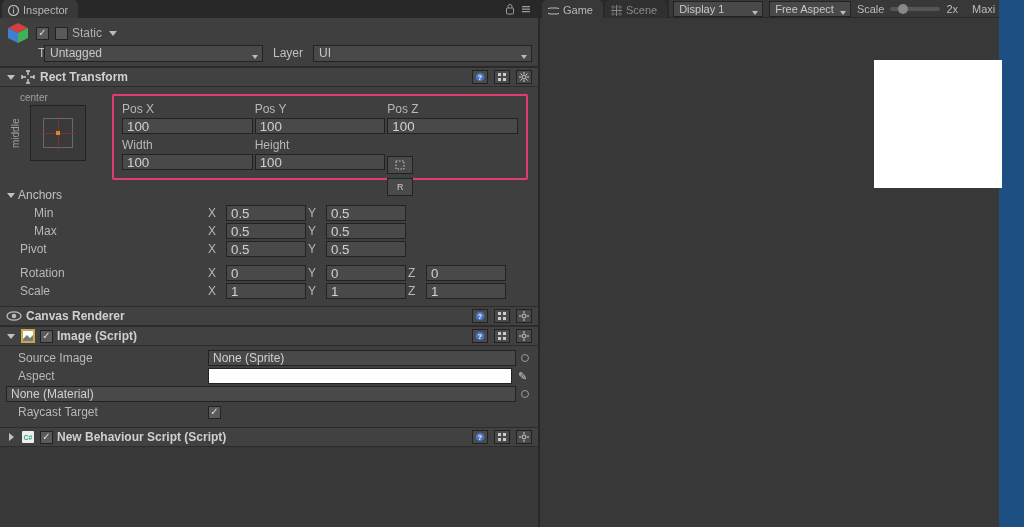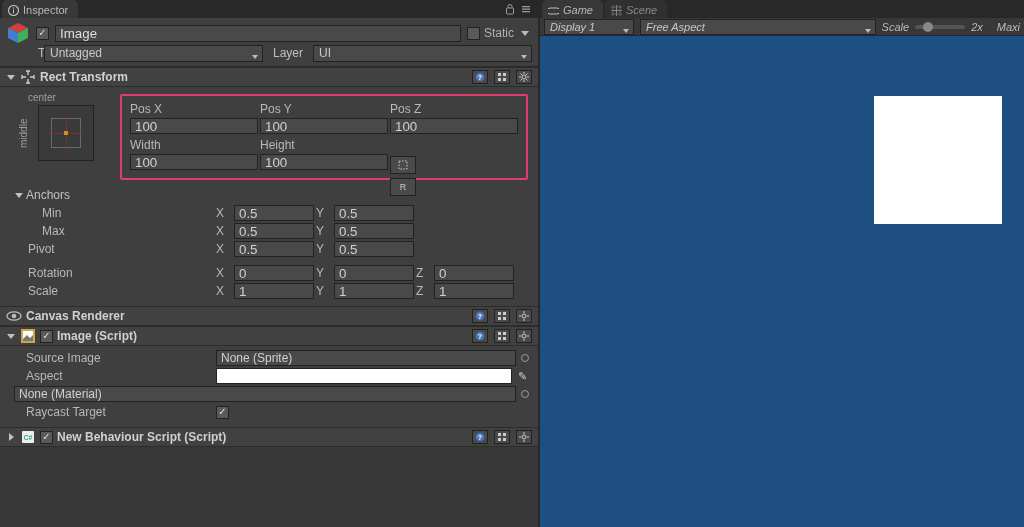--- a/index.html
+++ b/index.html
@@ -1,18 +1,18 @@
 <!DOCTYPE html>
 <html><head>
 <meta charset="utf-8">
 <style>
   * { box-sizing: border-box; margin: 0; padding: 0; font-family: "Lucida Grande", Arial, sans-serif; }
   body { background: #383838; color: #c0c0c0; font-size: 12px; width: 1024px; height: 527px; overflow: hidden; display: flex; }
   .left-panel { width: 538px; background: #383838; display: flex; flex-direction: column; }
-  .right-panel { flex: 1; background: #383838; display: flex; flex-direction: column; border-left: 2px solid #282828; font-style: italic; }
+  .right-panel { flex: 1; background: #383838; display: flex; flex-direction: row; border-left: 2px solid #282828; }
 
   
   .tabbar { height: 18px; display: flex; align-items: flex-end; background: #282828; padding-left: 2px; }
   .tab { height: 18px; padding: 2px 10px 0 6px; background: #383838; border-radius: 5px 5px 0 0; display: flex; align-items: center; gap: 4px; font-size: 11px; color: #b8b8b8; margin-right: 2px; cursor: pointer; }
   .tab.inactive { background: #303030; color: #8a8a8a; }
   .tab-icon { width: 11px; height: 11px; display:inline-flex; align-items:center; justify-content:center;}
   .header-corner { margin-left: auto; display:flex; gap:4px; padding-right:6px; align-items:center; height:18px;}
   .mini-icon { width: 12px; height: 12px; display:inline-flex; align-items:center; justify-content:center; color:#999; cursor:pointer;}
 
   
@@ -34,21 +34,21 @@
   .comp-head { height:20px; background:#414141; border-top:1px solid #2c2c2c; border-bottom:1px solid #2c2c2c; display:flex; align-items:center; gap:4px; padding:0 6px; }
   .foldout { width:10px; height:10px; display:inline-flex; align-items:center; justify-content:center; cursor:pointer;}
   .foldout.open::before{content:"";border-left:4px solid transparent;border-right:4px solid transparent;border-top:5px solid #c0c0c0;display:inline-block;}
   .foldout.closed::before{content:"";border-top:4px solid transparent;border-bottom:4px solid transparent;border-left:5px solid #c0c0c0;display:inline-block;}
   .comp-icon { width:16px; height:16px; display:inline-flex; align-items:center; justify-content:center;}
   .comp-title { font-weight:bold; color:#d0d0d0; }
   .head-right { margin-left:auto; display:flex; gap:6px; align-items:center;}
   .small-btn { width:16px; height:14px; background:#4a4a4a; border:1px solid #222; display:inline-flex; align-items:center; justify-content:center; cursor:pointer; color:#ccc; font-size:9px;}
 
   
-  .comp-body { padding:3px 6px 6px 14px; background:#3f3f3f; }
+  .comp-body { padding:3px 6px 6px 6px; background:#3f3f3f; }
   .row { display:flex; align-items:center; height:18px; gap:2px; }
   .lbl { width:200px; padding-left:12px; color:#b8b8b8; }
   .lbl.indent { padding-left:28px; }
   .lbl.indent2 { padding-left:14px; }
   .prefix { width:16px; color:#b8b8b8; text-align:left;}
   .numfield, .txtfield { background:#494949; border:1px solid #222; height:16px; color:#d0d0d0; padding:0 4px; }
   .numfield { width:80px; }
   .widefield { flex:1; background:#494949; border:1px solid #222; height:16px; color:#d0d0d0; padding:0 4px; display:flex; align-items:center; position:relative;}
   .widefield .circle{ position:absolute; right:-14px; top:3px; width:8px; height:8px; border:1px solid #999; border-radius:50%; cursor:pointer;}
   .colorfield { flex:1; height:16px; background:#fff; border:1px solid #222;}
@@ -123,21 +123,20 @@
   <div class="insp-head">
     <div class="gorow">
       <span class="cube-icon">
         <svg width="24" height="24" viewBox="0 0 24 24">
           <polygon points="12,2 22,7 12,12 2,7" fill="#d13f3f"></polygon>
           <polygon points="2,7 12,12 12,22 2,17" fill="#3f7fd1"></polygon>
           <polygon points="22,7 22,17 12,22 12,12" fill="#3fb15a"></polygon>
         </svg>
       </span>
       <span class="chk checked"></span>
-      <input class="name-field" value="Image" style="">
       <span class="static-box">
         <span class="chk-empty"></span>
         <span>Static</span>
         <span class="dd-arrow">
           <svg width="8" height="8" viewBox="0 0 8 8">
               <polygon points="0,2 8,2 4,7" fill="#bbb"></polygon>
             </svg>
         </span>
       </span>
     </div>

